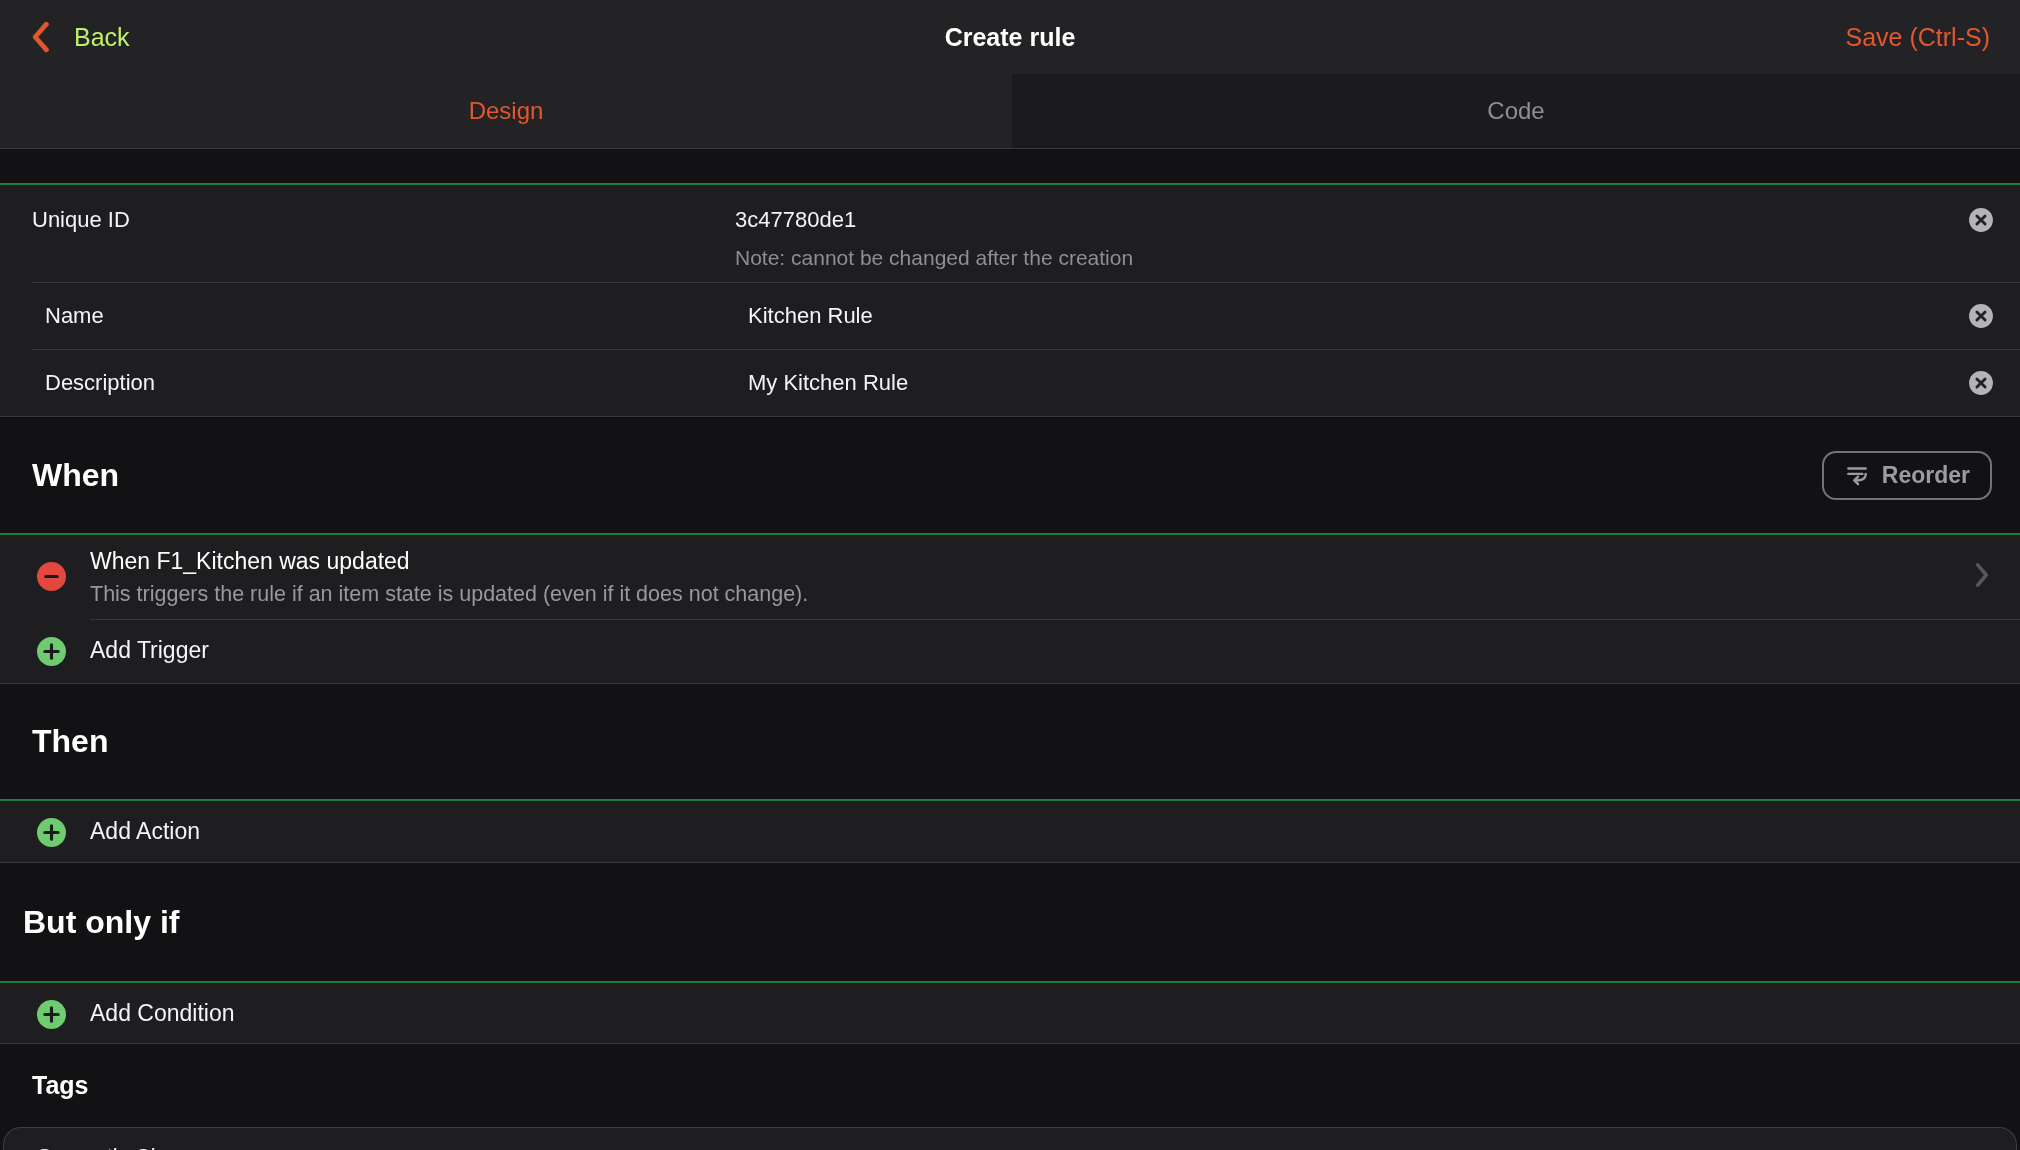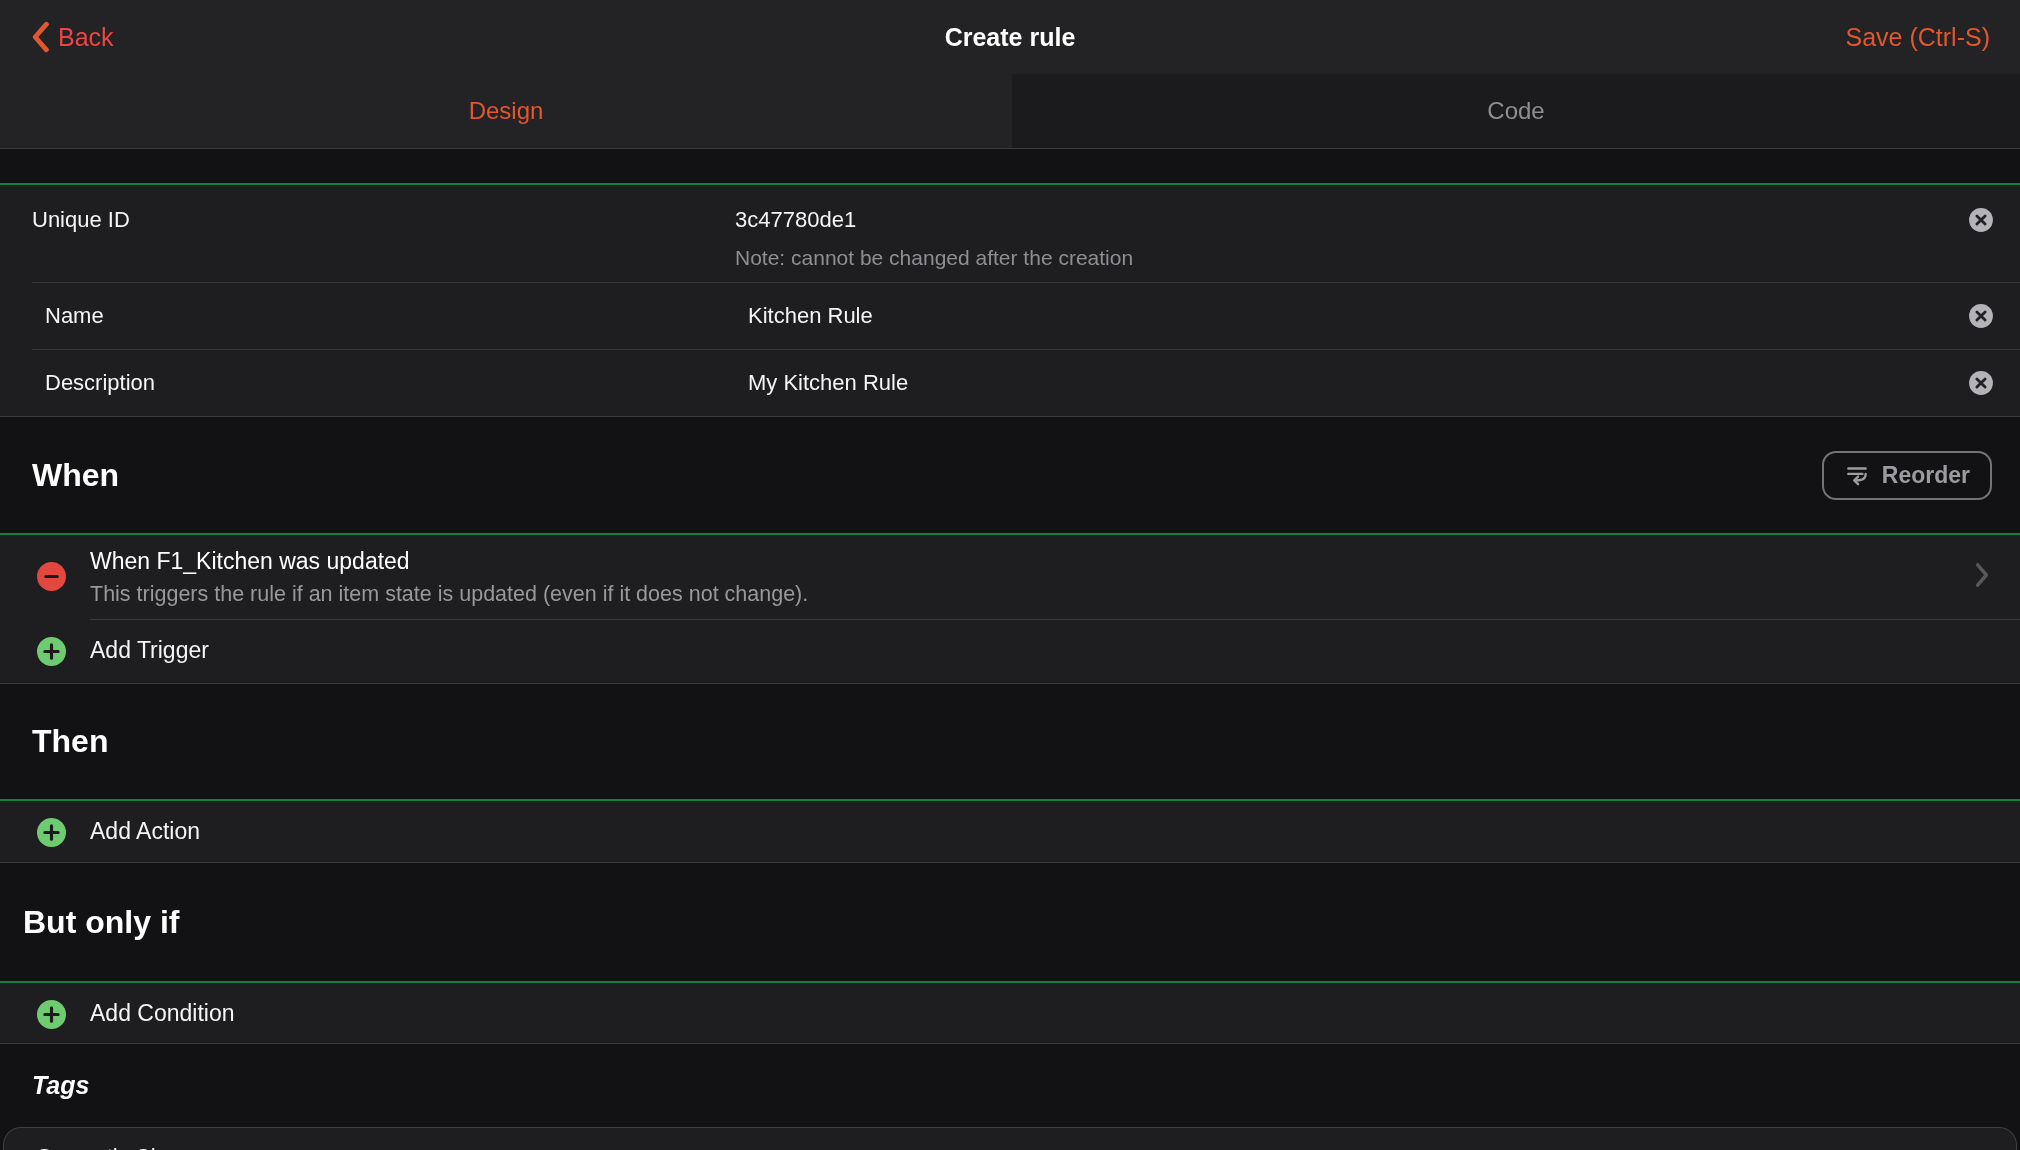--- a/index.html
+++ b/index.html
@@ -8,21 +8,21 @@
     background:#121214;
     font-family:"Liberation Sans", sans-serif;
     color:#f5f5f7;
     position:relative;
   }
   
   .navbar {
     height:74px; background:#232325; display:flex; align-items:center;
     padding:0 30px; position:relative;
   }
-  .back-btn { display:flex; align-items:center; gap:8px; color:#ef4444; font-size:25px; cursor:pointer; }
+  .back-btn { display:flex; align-items:center; gap:24px; color:#bef264; font-size:25px; cursor:pointer; }
   .nav-title {
     position:absolute; left:0; right:0; text-align:center;
     font-size:25px; font-weight:700; color:#ffffff; pointer-events:none;
   }
   .save-btn { margin-left:auto; color:#e2572e; font-size:25px; cursor:pointer; position:relative; z-index:2; }
   
   .tabbar { height:75px; display:flex; border-bottom:1px solid #3a3a3d; }
   .tab { display:flex; align-items:center; justify-content:center; font-size:24px; cursor:pointer; }
   .tab.design { width:1012px; background:#232325; color:#e2572e; }
   .tab.code   { flex:1; background:#1b1b1d; color:#8e8e93; }
@@ -46,21 +46,21 @@
   .row-std .clear-btn { top:20px; }
   
   .section-head {
     display:flex; align-items:center; justify-content:space-between;
     padding:0 28px 0 32px; background:#121214;
   }
   .section-head h2 { font-size:32px; font-weight:700; color:#ffffff; }
   .head-when { height:116px; }
   .head-then { height:115px; }
   .head-butonlyif { height:118px;padding-left:23px; }
-  .head-tags { height:83px;font-style:italic; }
+  .head-tags { height:83px; }
   .head-tags h2 { font-size:25px; }
   .reorder-btn {
     display:flex; align-items:center; gap:12px;
     border:2px solid #737378; border-radius:14px;
     padding:9px 20px; color:#9b9ba0; font-size:23px; font-weight:600; cursor:pointer;
   }
   
   .trigger-row { height:84px; position:relative; cursor:pointer; }
   .circle-icon { position:absolute; left:37px; width:29px; height:29px; cursor:pointer; }
   .trigger-row .circle-icon { top:27px; }

